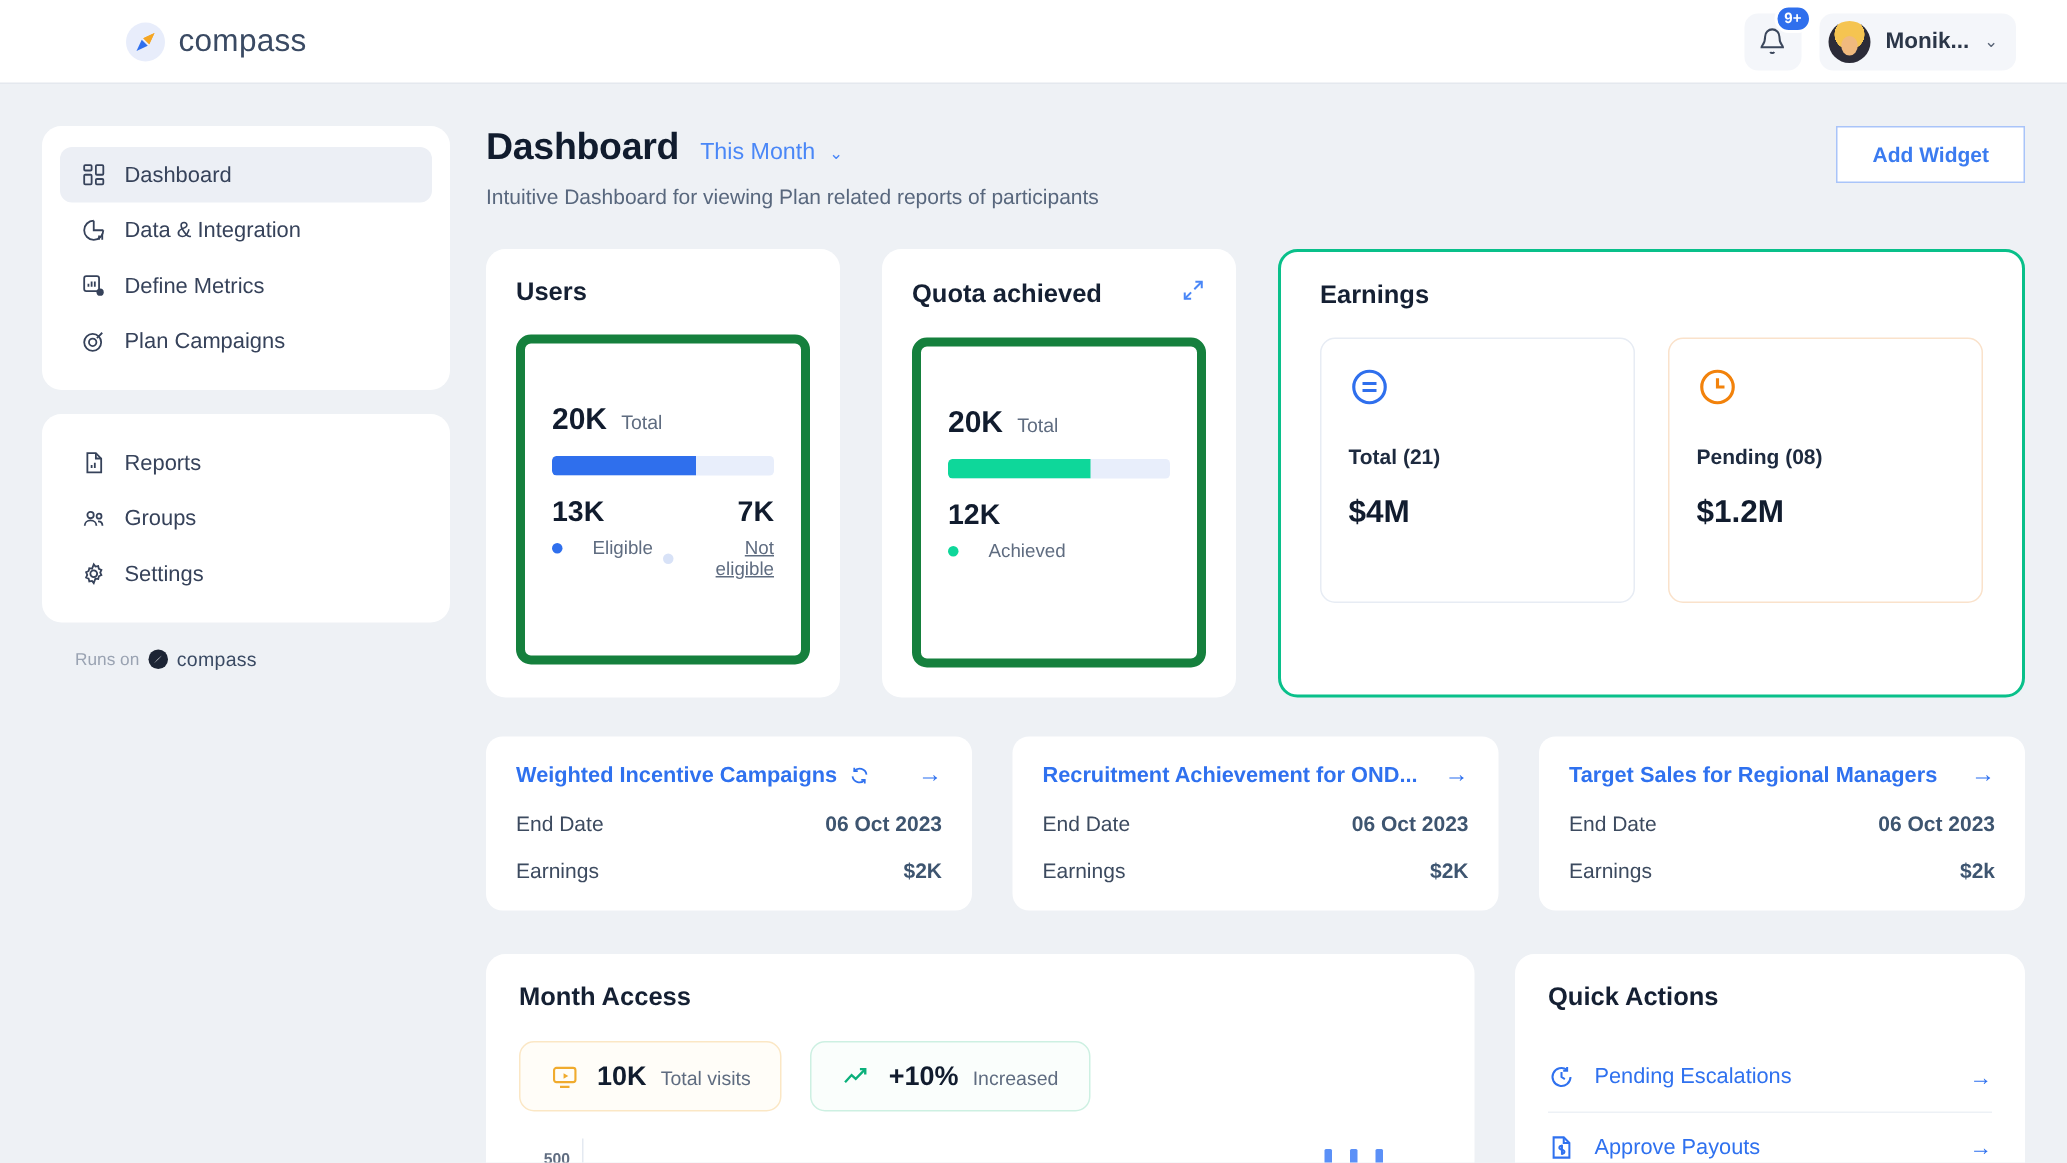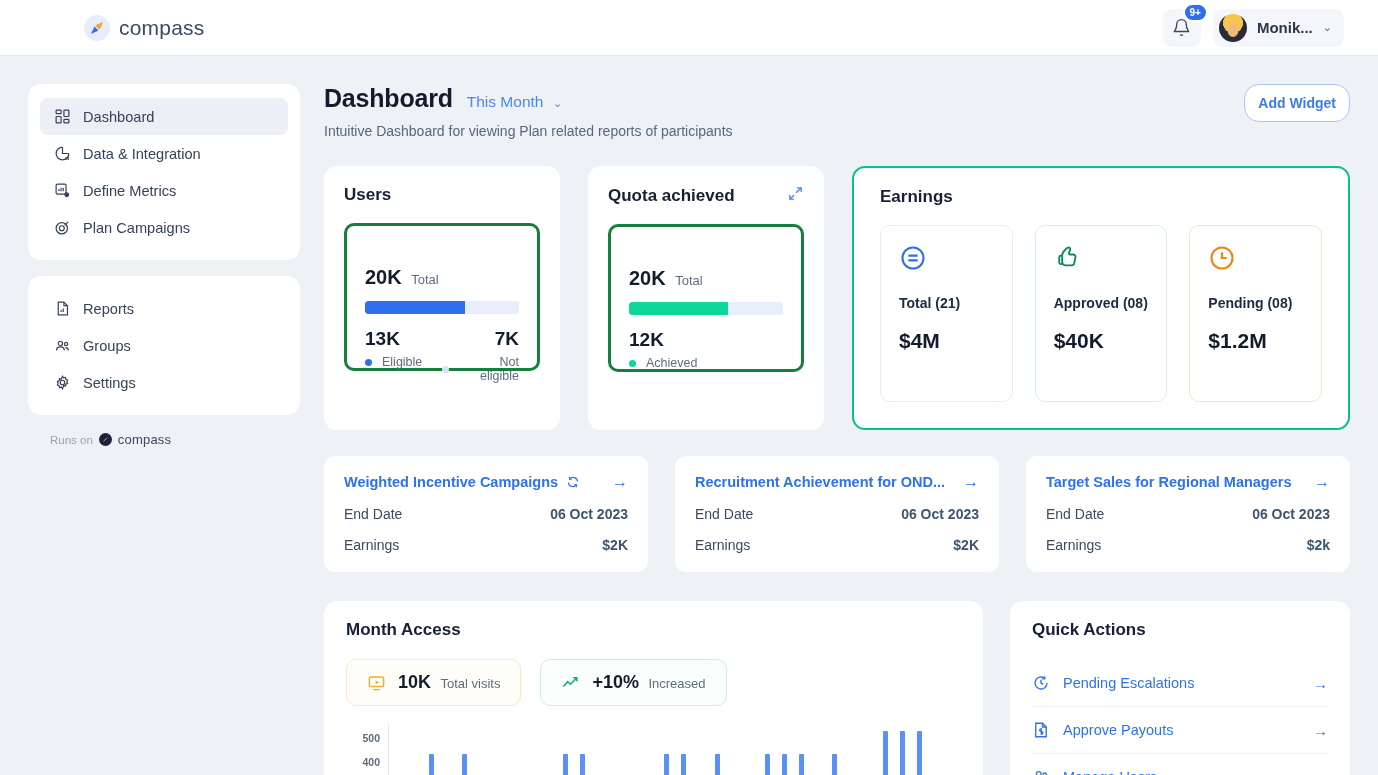--- a/index.html
+++ b/index.html
@@ -88,49 +88,49 @@
   .main { flex: 1; min-width: 0; }
   .page-head { display: flex; align-items: flex-start; }
   .title-row { display: flex; align-items: baseline; gap: 14px; }
   h1 { font-size: 25px; font-weight: 700; letter-spacing: -.2px; color: #111c2e; }
   .period { font-size: 15.5px; color: #4a87f7; font-weight: 400; }
   .period-caret { color: #4a87f7; font-size: 11px; margin-left: 5px; }
   .subtitle { font-size: 14px; color: #58677d; margin-top: 10px; }
   .add-widget {
     margin-left: auto; border: 1px solid #a9c4f9; background: #fff;
     color: #3b7bf0; font-size: 14px; font-weight: 700;
-    padding: 10px 13px; border-radius: 15px; cursor: pointer;
+    padding: 10px 23px; border-radius: 0; cursor: pointer;
     font-family: inherit;
   }
 
   
   .stat-row { display: flex; gap: 28px; margin-top: 27px; align-items: stretch; }
   .card { background: #fff; border-radius: 13px; }
   .card-title { font-size: 17px; font-weight: 700; color: #152033; }
 
   .card-users, .card-quota { width: 236px; flex: none; padding: 19px 20px 20px; }
   .card-head { display: flex; align-items: center; }
   .expand-icon { margin-left: auto; cursor: pointer; }
   .inner-box {
-    border: 3px solid #15803d; border-radius: 10px;
-    margin-top: 18px; padding: 40px 18px 22px; height: 148px;
+    border: 6px solid #15803d; border-radius: 10px;
+    margin-top: 18px; padding: 40px 18px 22px; height: 220px;
   }
   .big-num { font-size: 20px; font-weight: 700; color: #111c2e; }
   .muted-lbl { font-size: 13px; color: #5f6c80; margin-left: 5px; }
   .bar-track {
     height: 13px; background: #e8eefb; border-radius: 3px;
     margin-top: 12px; overflow: hidden;
   }
   .bar-fill { height: 100%; border-radius: 3px 0 0 3px; }
   .legend-row { display: flex; margin-top: 14px; }
   .legend-col { flex: 1; }
   .legend-col.right { text-align: right; }
   .legend-val { font-size: 19px; font-weight: 700; color: #111c2e; }
-  .legend-lbl { font-size: 12.5px; color: #5f6c80; display: flex; align-items: center; gap: 10px; margin-top: 5px; }
-  .legend-col.right .legend-lbl { justify-content: space-between; }
+  .legend-lbl { font-size: 12.5px; color: #5f6c80; display: flex; align-items: center; gap: 20px; margin-top: 5px; }
+  .legend-col.right .legend-lbl { justify-content: space-between; text-decoration: underline; }
   .dot { width: 7px; height: 7px; border-radius: 50%; flex: none; }
 
   .card-earnings {
     flex: 1; border: 2px solid #09c08a; border-radius: 13px;
     padding: 6px; background: #fff;
   }
   .earn-inner { background:#fff; border-radius: 9px; padding: 13px 20px 20px; }
   .earn-grid { display: flex; gap: 22px; margin-top: 18px; }
   .earn-box {
     flex: 1; border: 1px solid #e7ecf4; border-radius: 10px;
@@ -384,28 +384,20 @@
 
             <div class="earn-box">
               <svg width="28" height="28" viewBox="0 0 24 24" fill="none" stroke="#2f6fed" stroke-width="1.8">
                 <circle cx="12" cy="12" r="9"></circle>
                   <path d="M8 10h8M8 14h8"></path>
               </svg>
               <div class="earn-lbl">Total (21)</div>
               <div class="earn-val">$4M</div>
             </div>
 
-            <div class="earn-box green">
-              <svg width="28" height="28" viewBox="0 0 24 24" fill="none" stroke="#0b8a5c" stroke-width="1.6">
-                <path d="M12.5 3c1.3 0 1.6 1.3 1.3 2.3-.3 1-1 2-1 2.9 0 .5.4.8.9.8h2.6c1.4 0 2.4 1 2.1 2.4l-1 5c-.2 1.2-1.1 1.9-2.3 1.9h-5.2c-1.6 0-2.9-1.3-2.9-2.9V10c0-1.6.6-2.9 1.7-4C9.8 4.8 11 3 12.5 3z"></path>
-                <path d="M7 10H5.8c-.7 0-1.3.6-1.3 1.3v4.6c0 .7.6 1.3 1.3 1.3H7"></path>
-              </svg>
-              <div class="earn-lbl">Approved (08)</div>
-              <div class="earn-val">$40K</div>
-            </div>
 
             <div class="earn-box orange">
               <svg width="28" height="28" viewBox="0 0 24 24" fill="none" stroke="#f2820b" stroke-width="1.8">
                 <circle cx="12" cy="12" r="9"></circle>
                   <path d="M12 7v5h4"></path>
               </svg>
               <div class="earn-lbl">Pending (08)</div>
               <div class="earn-val">$1.2M</div>
             </div>
 

